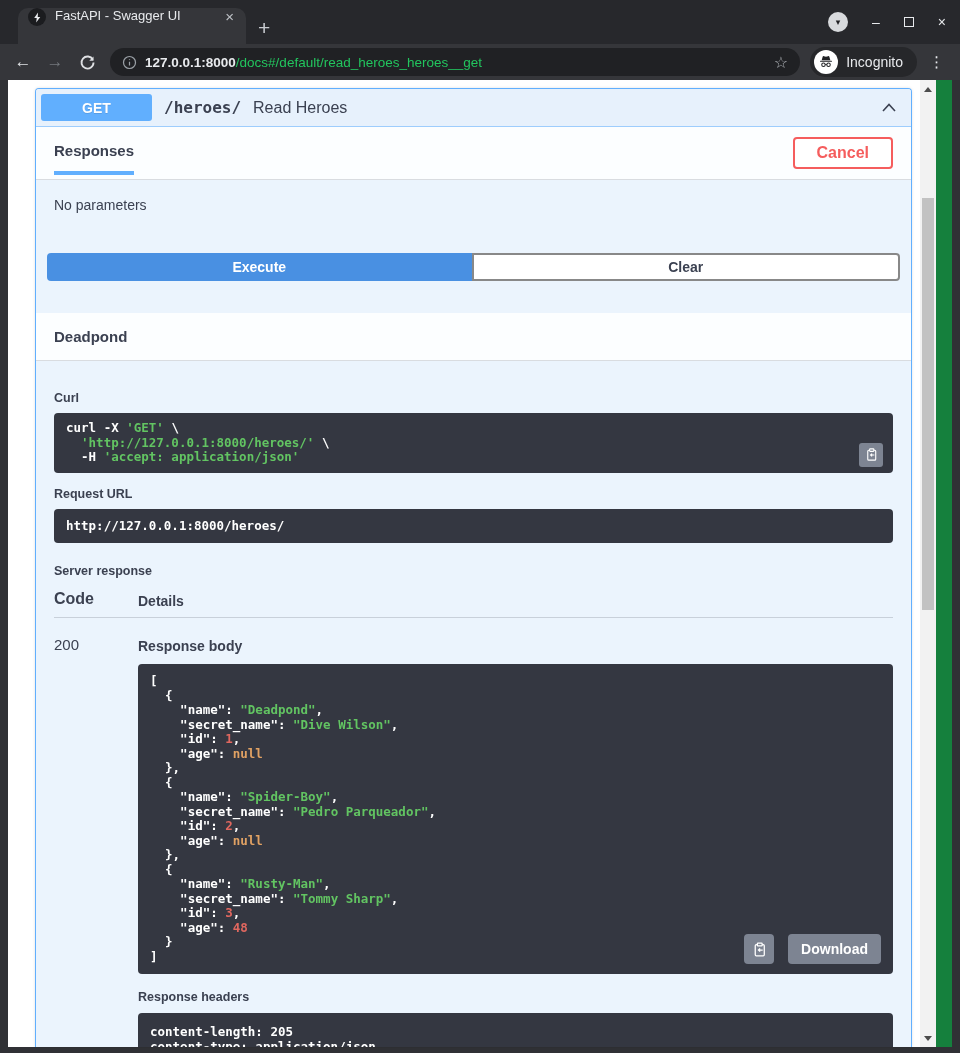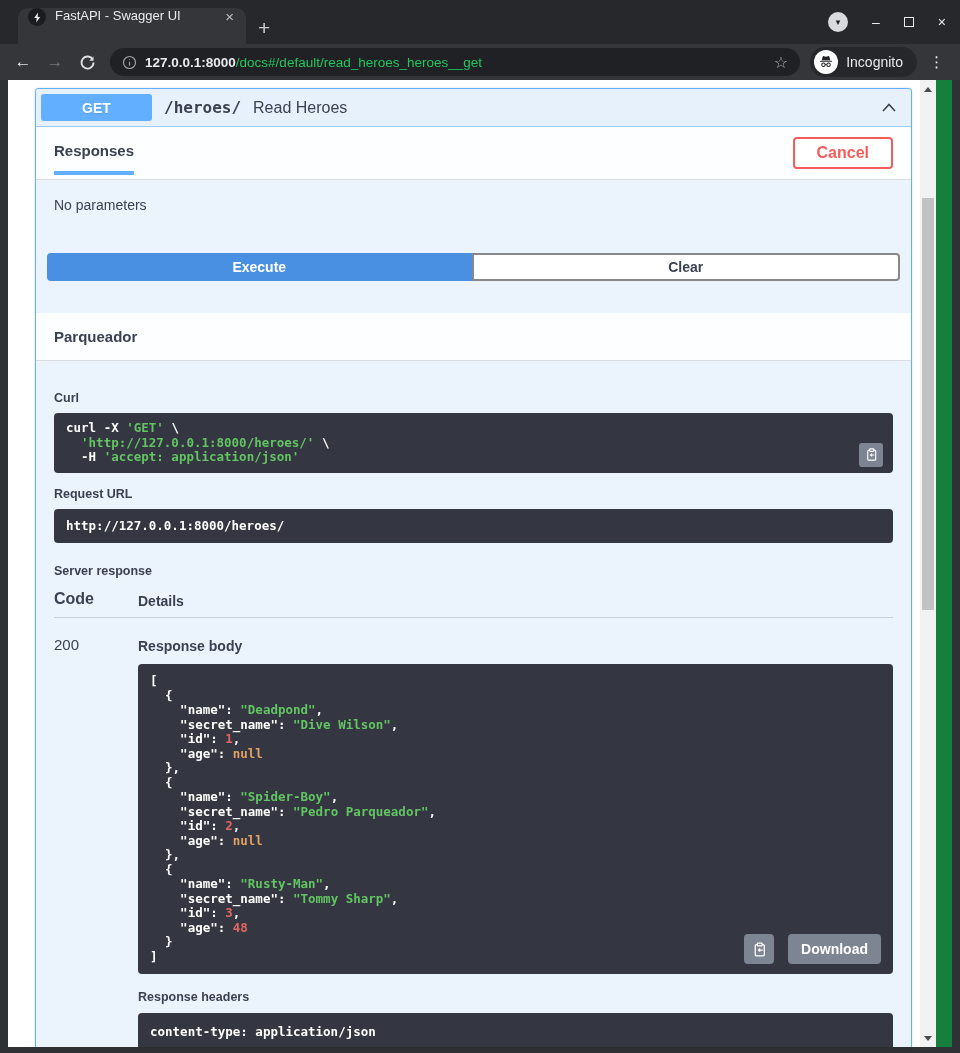--- a/index.html
+++ b/index.html
@@ -186,21 +186,21 @@
         <div class="params-empty">No parameters</div>
 
         <div class="execute-wrapper">
           <div class="btn-group">
             <button class="btn-execute">Execute</button>
             <button class="btn-clear">Clear</button>
           </div>
         </div>
         <div class="spacer12"></div>
 
-        <div class="responses-header">Parqueador</div>
+        <div class="responses-header">Deadpond</div>
 
         <div class="responses-inner">
 
           <div class="code-label first">Curl</div>
           <div class="dark-block">
             <div class="code-line"><span class="tok-w">curl -X </span><span class="tok-g">'GET'</span><span class="tok-w"> \</span></div>
               <div class="code-line"><span class="tok-w">  </span><span class="tok-g">'http://127.0.0.1:8000/heroes/'</span><span class="tok-w"> \</span></div>
               <div class="code-line"><span class="tok-w">  -H </span><span class="tok-g">'accept: application/json'</span></div>
               <button class="copy-btn">
               <svg width="15" height="15" viewBox="0 0 16 16" fill="none" stroke="#fff" stroke-width="1.2">
@@ -254,20 +254,21 @@
                       <rect x="4" y="3.5" width="8.5" height="10.5" rx="1"></rect>
                       <rect x="6" y="2" width="4.5" height="2.6" rx="0.6" fill="#7d8492"></rect>
                       <path d="M11 8.5 H7.2 M8.6 7 L7 8.5 L8.6 10"></path>
                     </svg>
                   </button>
                   <button class="btn-download">Download</button>
                 </div>
               </div>
               <div class="resp-headers-label">Response headers</div>
               <div class="dark-block headers-block">
+                  <div class="code-line"><span class="tok-w">content-length: 205</span></div>
                   <div class="code-line"><span class="tok-w">content-type: application/json</span></div>
                 </div>
             </div>
           </div>
 
         </div>
       </div>
     </div>
 
     <div class="scrollbar">

